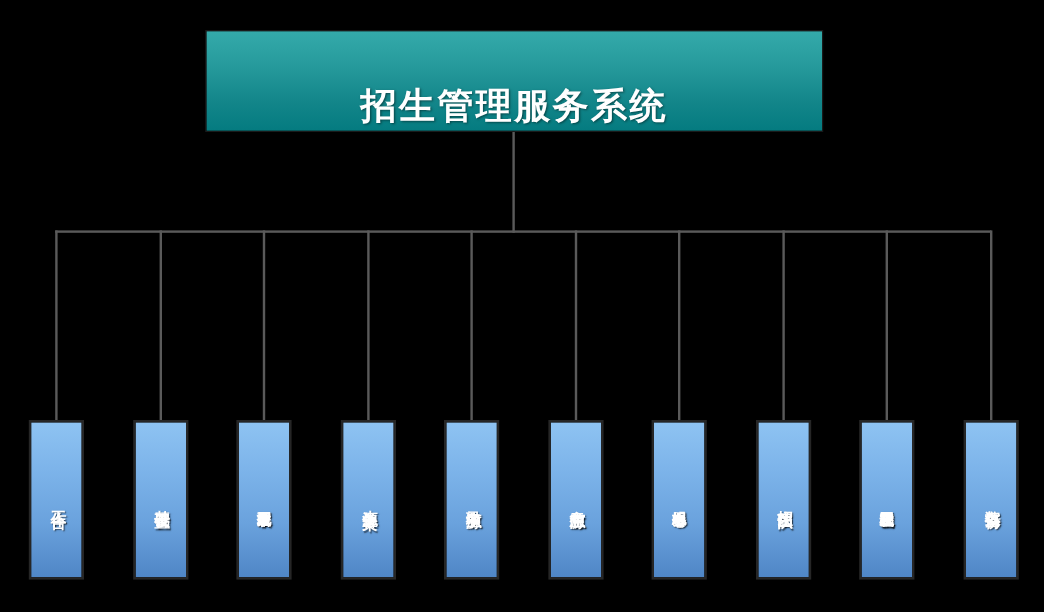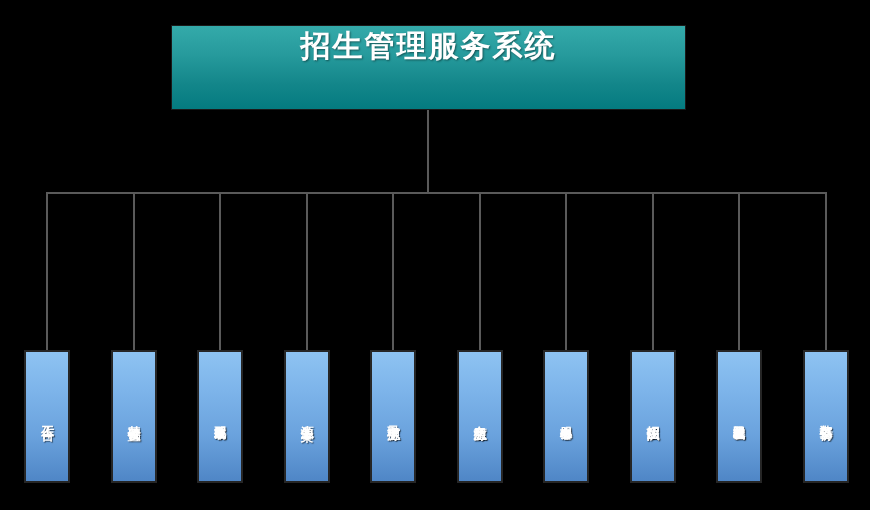--- a/index.html
+++ b/index.html
@@ -22,21 +22,21 @@
   .root-node {
     position: absolute;
     left: 171px;
     top: 25px;
     width: 515px;
     height: 85px;
     box-sizing: border-box;
     background: linear-gradient(to bottom, #34aaaa 0%, #269a9c 35%, #13868a 70%, #047b80 100%);
     border: 1px solid #1a1a1a;
     display: flex;
-    align-items: flex-start;
+    align-items: flex-end;
     justify-content: center;
     z-index: 3;
   }
   .root-label {
     color: #ffffff;
     font-size: 30px;
     font-weight: bold;
     letter-spacing: 2px;
     text-shadow: 1px 1px 2px rgba(0,0,0,0.45);
     white-space: nowrap;

